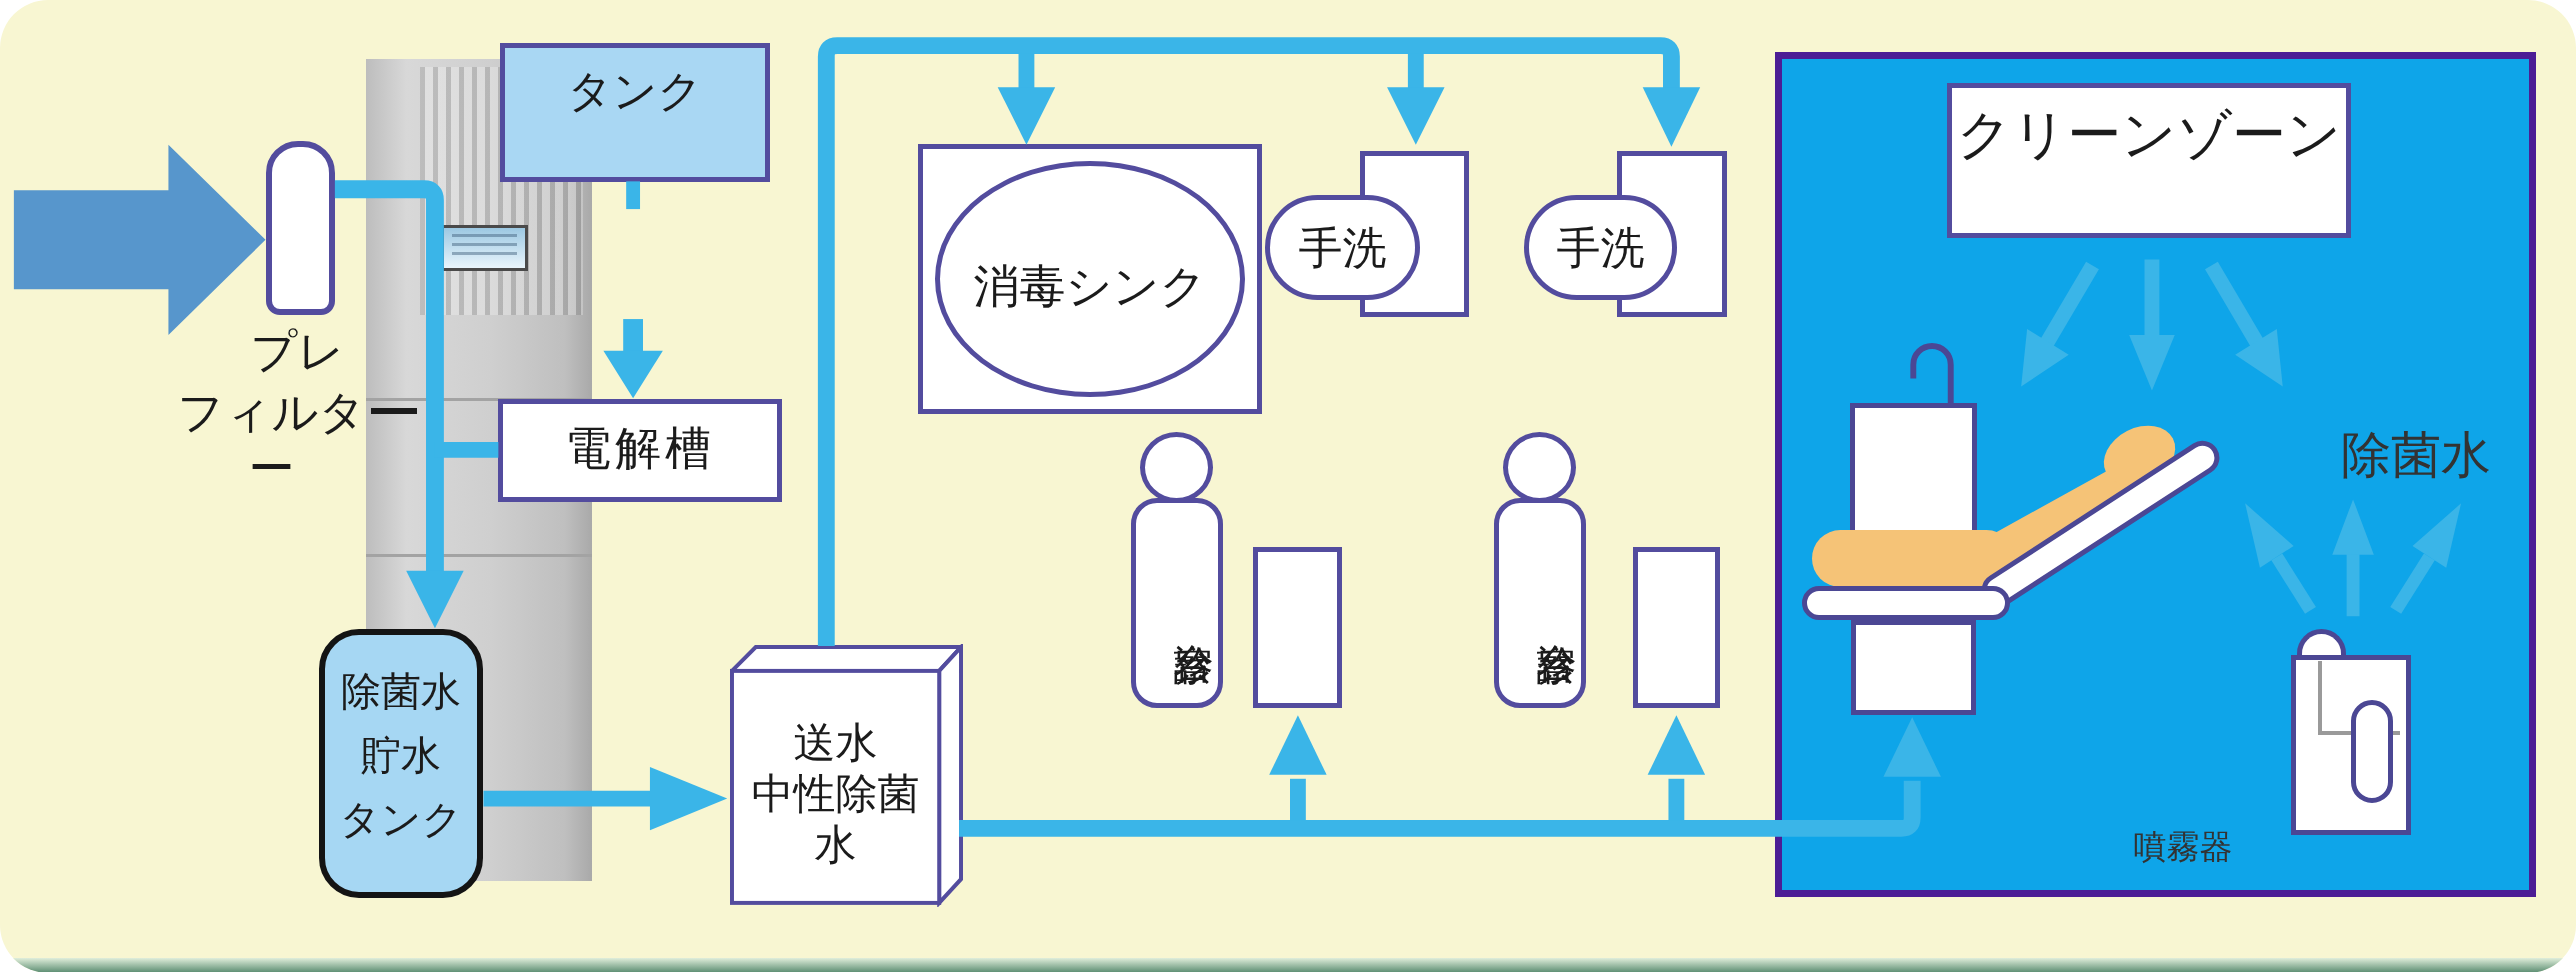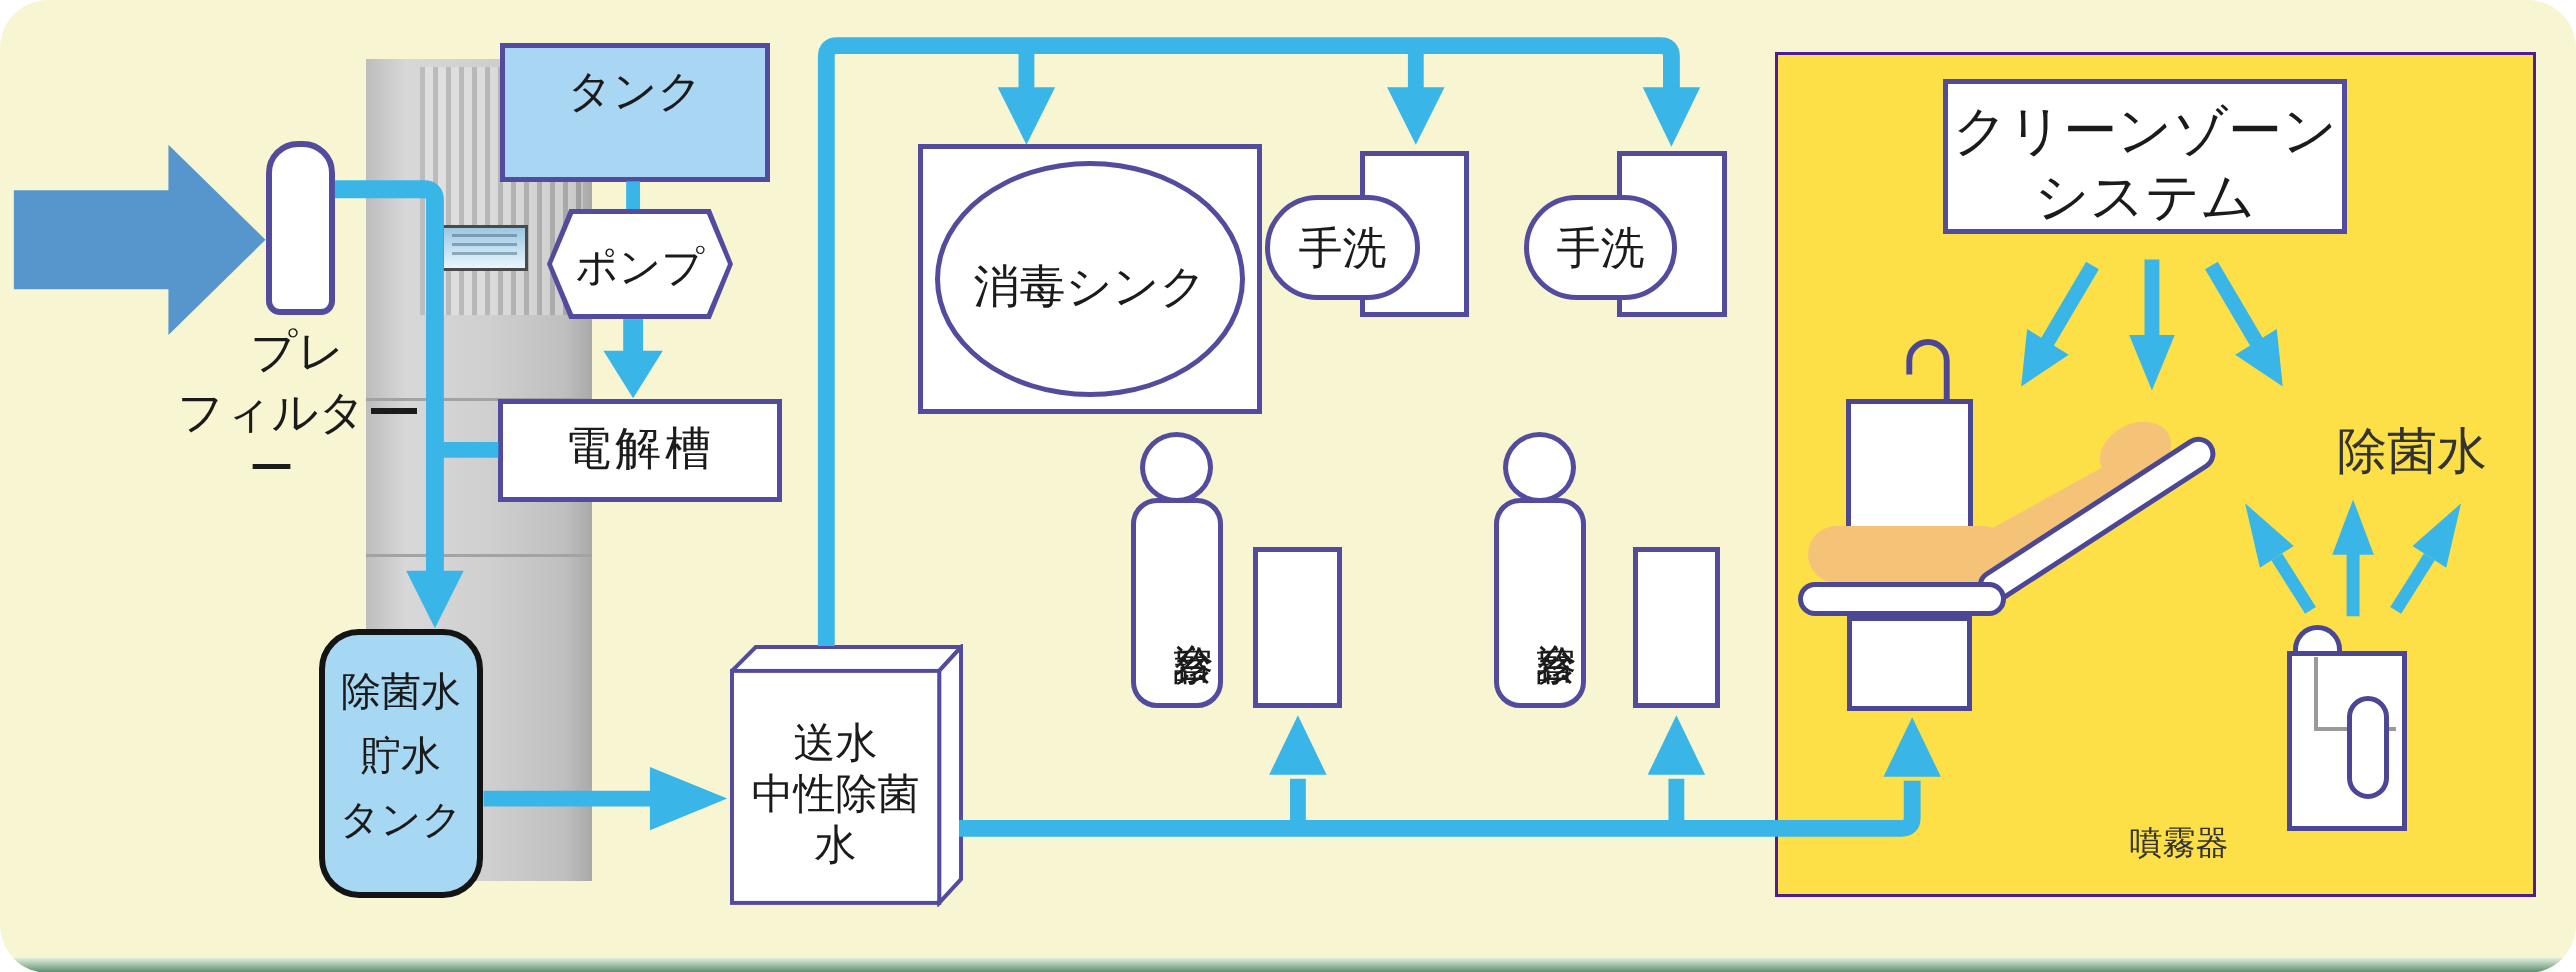--- a/index.html
+++ b/index.html
@@ -12,21 +12,21 @@
   .tower{background:linear-gradient(90deg,#bdbdbd 0%,#d8d8d8 18%,#cfcfcf 55%,#bfbfbf 88%,#a9a9a9 100%);}
   .louvers{background:repeating-linear-gradient(90deg,rgba(70,70,70,.18) 0 5px,rgba(255,255,255,.25) 5px 13px);}
   .seam{background:#a3a3a3;height:3px;left:0;right:0;}
   .panel{border:3px solid #4a4a4a;background:linear-gradient(180deg,#9cc8e2,#e9f5fc);}
   .panel i{display:block;height:3px;margin:6px 8px 0 8px;background:rgba(60,90,120,.45);}
   
   .hex-outer{background:#534c9e;clip-path:polygon(0% 50%,12% 0%,88% 0%,100% 50%,88% 100%,12% 100%);}
   .hex-inner{position:absolute;inset:5px;background:#fff;clip-path:polygon(0% 50%,12% 0%,88% 0%,100% 50%,88% 100%,12% 100%);}
   .pill{border-radius:59px;}
   .vtext{writing-mode:vertical-rl;text-orientation:upright;}
-  .zone{background:#fde047;border:3px solid #4c1d95;}
+  .zone{background:#0ea5e9;border:7px solid #4c1d95;}
   .chair-part{border:5px solid #4b4794;background:#fff;}
   .person{background:#f5c377;}
   .graytext{color:#333;}
   svg.overlay{position:absolute;left:0;top:0;z-index:20;pointer-events:none;}
   .bottomstrip{left:0;right:0;bottom:0;height:15px;background:linear-gradient(180deg,#e0eedb,#578a6e);z-index:30;}
 </style>
 </head>
 <body>
 
 <div id="stage">
@@ -122,26 +122,20 @@
   </div>
   <div class="abs txt" style="left:170px;top:384px;width:203px;font-size:46px;">
     <span>フィルター</span>
   </div>
   <div class="abs" style="left:371px;top:408px;width:46px;height:6px;background:#1b1b1b;"></div>
 
   <div class="abs txt" style="left:500px;top:43px;width:270px;height:139px;border:5px solid #534c9e;background:#a9d7f3;font-size:44px;padding-top:16px;z-index:10;">
     <div>タンク</div>
   </div>
 
-  <div class="abs hex-outer" style="left:547px;top:209px;width:186px;height:110px;z-index:10;">
-    <div class="hex-inner"></div>
-    <div class="abs txt" style="left:0;top:32px;width:100%;font-size:42px;">
-      <span>ポンプ</span>
-    </div>
-  </div>
 
   <div class="abs pborder txt" style="left:498px;top:399px;width:284px;height:103px;font-size:46px;padding-top:16px;letter-spacing:4px;z-index:10;">
     <span>電解槽</span>
   </div>
 
   <div class="abs txt" style="left:319px;top:629px;width:164px;height:269px;border:6px solid #141414;border-radius:40px;background:#a6d7f3;font-size:40px;line-height:1.6;padding-top:24px;z-index:10;">
     <div>除菌水</div>
     <div>貯水</div>
     <div>タンク</div>
   </div>
@@ -183,21 +177,20 @@
   <div class="abs pborder" style="left:1503px;top:432px;width:73px;height:71px;border-radius:50%;z-index:10;"></div>
   <div class="abs pborder vtext txt" style="left:1494px;top:498px;width:92px;height:210px;border-radius:26px;font-size:40px;padding-top:18px;text-align:center;z-index:11;">
     <span>診察台</span>
   </div>
   <div class="abs pborder" style="left:1633px;top:547px;width:87px;height:161px;z-index:10;"></div>
 
 
   <div class="abs zone" style="left:1775px;top:52px;width:761px;height:845px;z-index:8;">
     <div class="abs txt" style="left:165px;top:24px;width:404px;height:155px;border:5px solid #534c9e;background:#fff;font-size:54px;padding-top:14px;">
       <div>クリーンゾーン</div>
-      <div>システム</div>
     </div>
 
     <svg class="abs" style="left:125px;top:284px;" width="52" height="65" viewBox="0 0 52 66">
       <path d="M44,64 L44,22 A19,19 0 0 0 6,22 L6,36" stroke="#4b4794" stroke-width="6" fill="none"></path>
     </svg>
     <div class="abs chair-part" style="left:68px;top:344px;width:127px;height:154px;"></div>
     <div class="abs person" style="left:161px;top:438px;width:248px;height:55px;border-radius:28px;transform:rotate(-29deg);"></div>
     <div class="abs person" style="left:30px;top:471px;width:203px;height:57px;border-radius:29px;"></div>
     <div class="abs person" style="left:320px;top:369px;width:75px;height:55px;border-radius:50%;transform:rotate(-27deg);"></div>
     <div class="abs chair-part" style="left:180px;top:448px;width:277px;height:34px;border-radius:17px;transform:rotate(-33deg);"></div>

